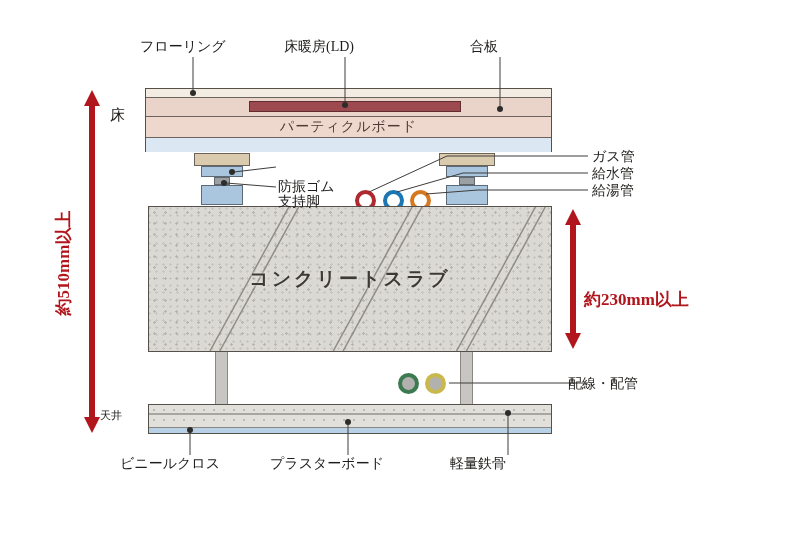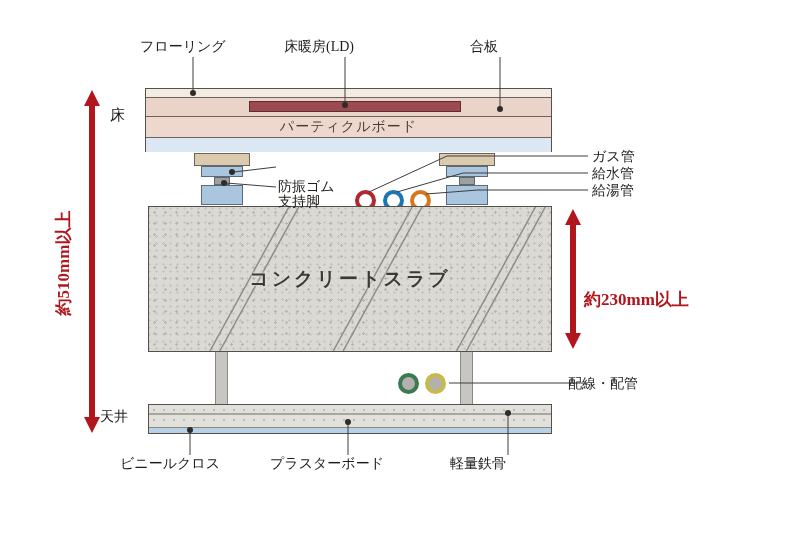--- a/index.html
+++ b/index.html
@@ -167,21 +167,21 @@
       <polygon points="573,209 565,225 581,225" fill="#b2161d"></polygon>
       <polygon points="573,349 565,333 581,333" fill="#b2161d"></polygon>
     </g>
   </svg>
 
   <div class="label center" style="left:140px;top:38px;width:106px;">フローリング</div>
   <div class="label center" style="left:284px;top:38px;width:120px;">床暖房(LD)</div>
   <div class="label center" style="left:470px;top:38px;width:60px;">合板</div>
 
   <div class="label" style="left:110px;top:106px;font-size:15px;">床</div>
-  <div class="label" style="left:100px;top:408px;font-size:14px;">天井</div>
+  <div class="label" style="left:100px;top:408px;font-size:11px;">天井</div>
 
   <div class="label" style="left:278px;top:159px;margin-top:34px;">支持脚</div>
   <div class="label" style="left:278px;top:178px;">防振ゴム</div>
 
   <div class="label" style="left:592px;top:148px;">ガス管</div>
   <div class="label" style="left:592px;top:165px;">給水管</div>
   <div class="label" style="left:592px;top:182px;">給湯管</div>
   <div class="label" style="left:568px;top:375px;">配線・配管</div>
 
   <div class="label red-dim dim-left">約510mm以上</div>

